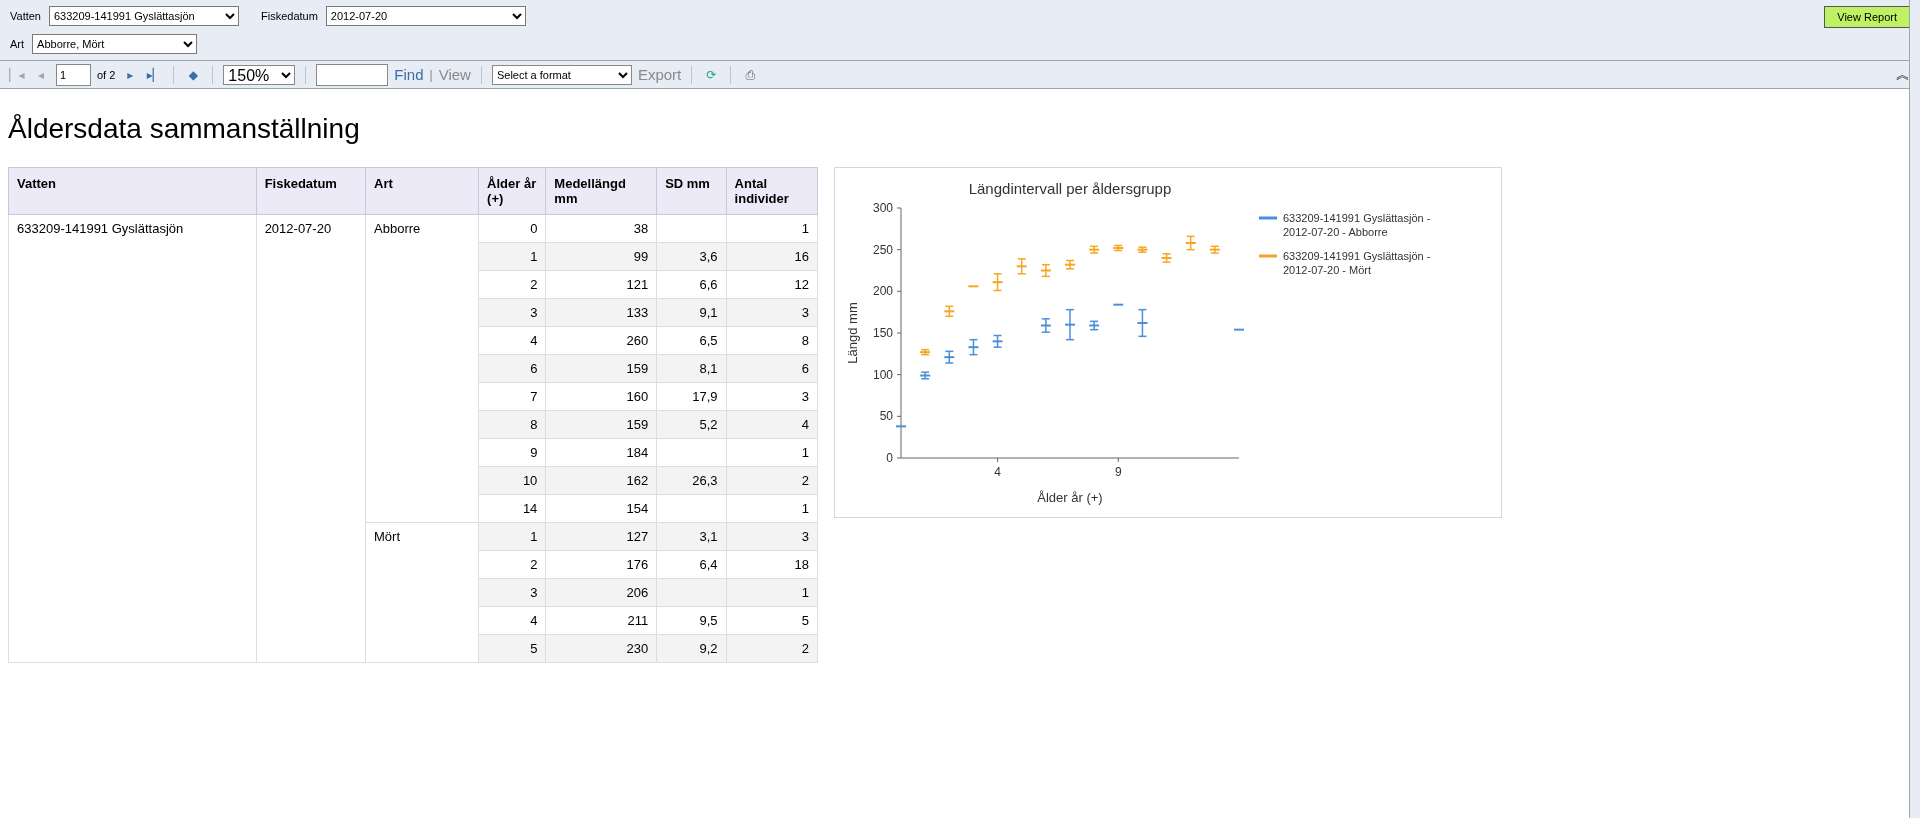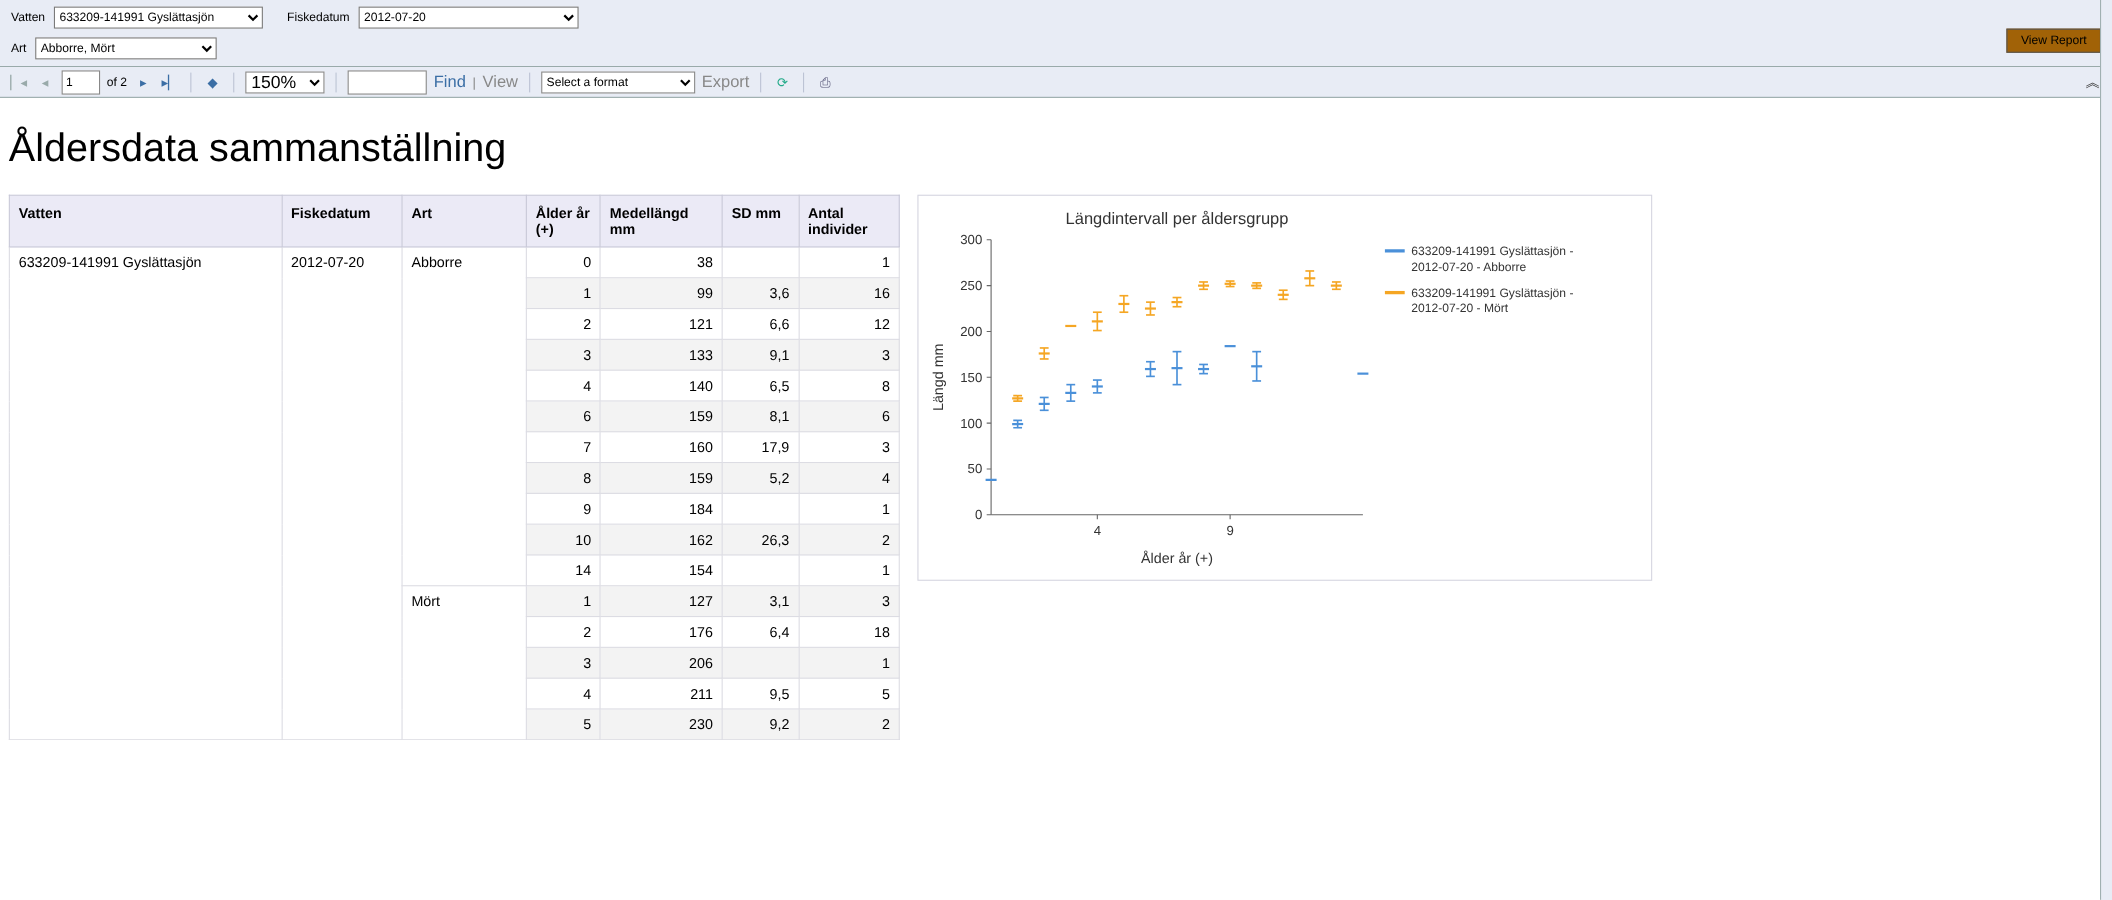--- a/index.html
+++ b/index.html
@@ -5,34 +5,34 @@
   html,body{margin:0;padding:0;font-family:Verdana,Arial,sans-serif;font-size:12px;color:#000;background:#fff;width:1920px;}
   .param-bar{background:#e8ecf5;border-bottom:1px solid #9aa;display:flex;justify-content:space-between;padding:6px 10px 6px 10px;box-sizing:border-box;}
   .param-left{display:flex;flex-direction:column;gap:8px;}
   .param-row{display:flex;align-items:center;gap:22px;}
   .param-item{display:flex;align-items:center;gap:8px;}
   .param-item label{font-size:11px;}
   .param-item select{font-size:11px;height:20px;background:#fff;border:1px solid #7a7a7a;}
   #sel-vatten{width:190px;}
   #sel-date{width:200px;}
   #sel-art{width:165px;}
-  .view-report{border:1px solid #555;background:#a16207;font-size:11px;padding:2px 12px;height:22px;cursor:pointer;margin-top:20px;}
+  .view-report{border:1px solid #555;background:#bef264;font-size:11px;padding:2px 12px;height:22px;cursor:pointer;}
   .toolbar{background:#e8ecf5;border-bottom:1px solid #9aa;display:flex;align-items:center;gap:6px;padding:4px 8px;height:28px;box-sizing:border-box;position:relative;}
   .tb-btn{width:18px;height:18px;display:inline-flex;align-items:center;justify-content:center;cursor:pointer;}
   .tb-sep{width:1px;height:18px;background:#bcc3d4;margin:0 4px;}
   .page-input{width:28px;height:18px;font-size:11px;border:1px solid #888;text-align:left;padding-left:3px;}
   .of-text{font-size:11px;}
   .zoom-select{width:72px;height:20px;font-size:16px;border:1px solid #888;background:#fff;}
   .find-input{width:66px;height:18px;border:1px solid #888;font-size:11px;}
   .link{color:#3b6ea5;font-size:15px;cursor:pointer;}
   .link.disabled{color:#888;cursor:default;}
   .export-select{width:140px;height:20px;font-size:11px;border:1px solid #888;background:#fff;}
   .collapse{position:absolute;right:10px;font-size:14px;cursor:pointer;color:#333;}
   .report-area{padding:10px 0 0 8px;width:1540px;overflow:hidden;}
-  h1.report-title{font-family:"Segoe UI",Verdana,sans-serif;font-weight:400;font-size:36px;margin:14px 0 22px 0;}
+  h1.report-title{font-family:"Segoe UI",Verdana,sans-serif;font-weight:400;font-size:28px;margin:14px 0 22px 0;}
   .report-body{display:flex;gap:16px;align-items:flex-start;}
   table.data{border-collapse:collapse;width:810px;font-size:13px;}
   table.data th{background:#ebeaf6;border:1px solid #c8c8d8;text-align:left;padding:8px 8px;font-weight:bold;vertical-align:top;}
   table.data td{border:1px solid #dcdce3;padding:6px 8px;background:#fff;vertical-align:top;}
   table.data tr.alt td.num{background:#f3f3f3;}
   td.num, th.num{text-align:right;}
   .chart-box{border:1px solid #d5d5e0;background:#fff;padding:10px 20px 6px 6px;width:640px;}
   svg text{font-family:"Segoe UI",Verdana,sans-serif;}
   .right-border{position:fixed;top:0;right:0;width:10px;height:818px;background:#e8ecf5;border-left:1px solid #9aa;}
 </style>
@@ -133,21 +133,21 @@
             <td class="num">12</td>
           </tr>
           <tr class="alt">
             <td class="num">3</td>
             <td class="num">133</td>
             <td class="num">9,1</td>
             <td class="num">3</td>
           </tr>
           <tr>
             <td class="num">4</td>
-            <td class="num">140</td>
+            <td class="num">260</td>
             <td class="num">6,5</td>
             <td class="num">8</td>
           </tr>
           <tr class="alt">
             <td class="num">6</td>
             <td class="num">159</td>
             <td class="num">8,1</td>
             <td class="num">6</td>
           </tr>
           <tr>

